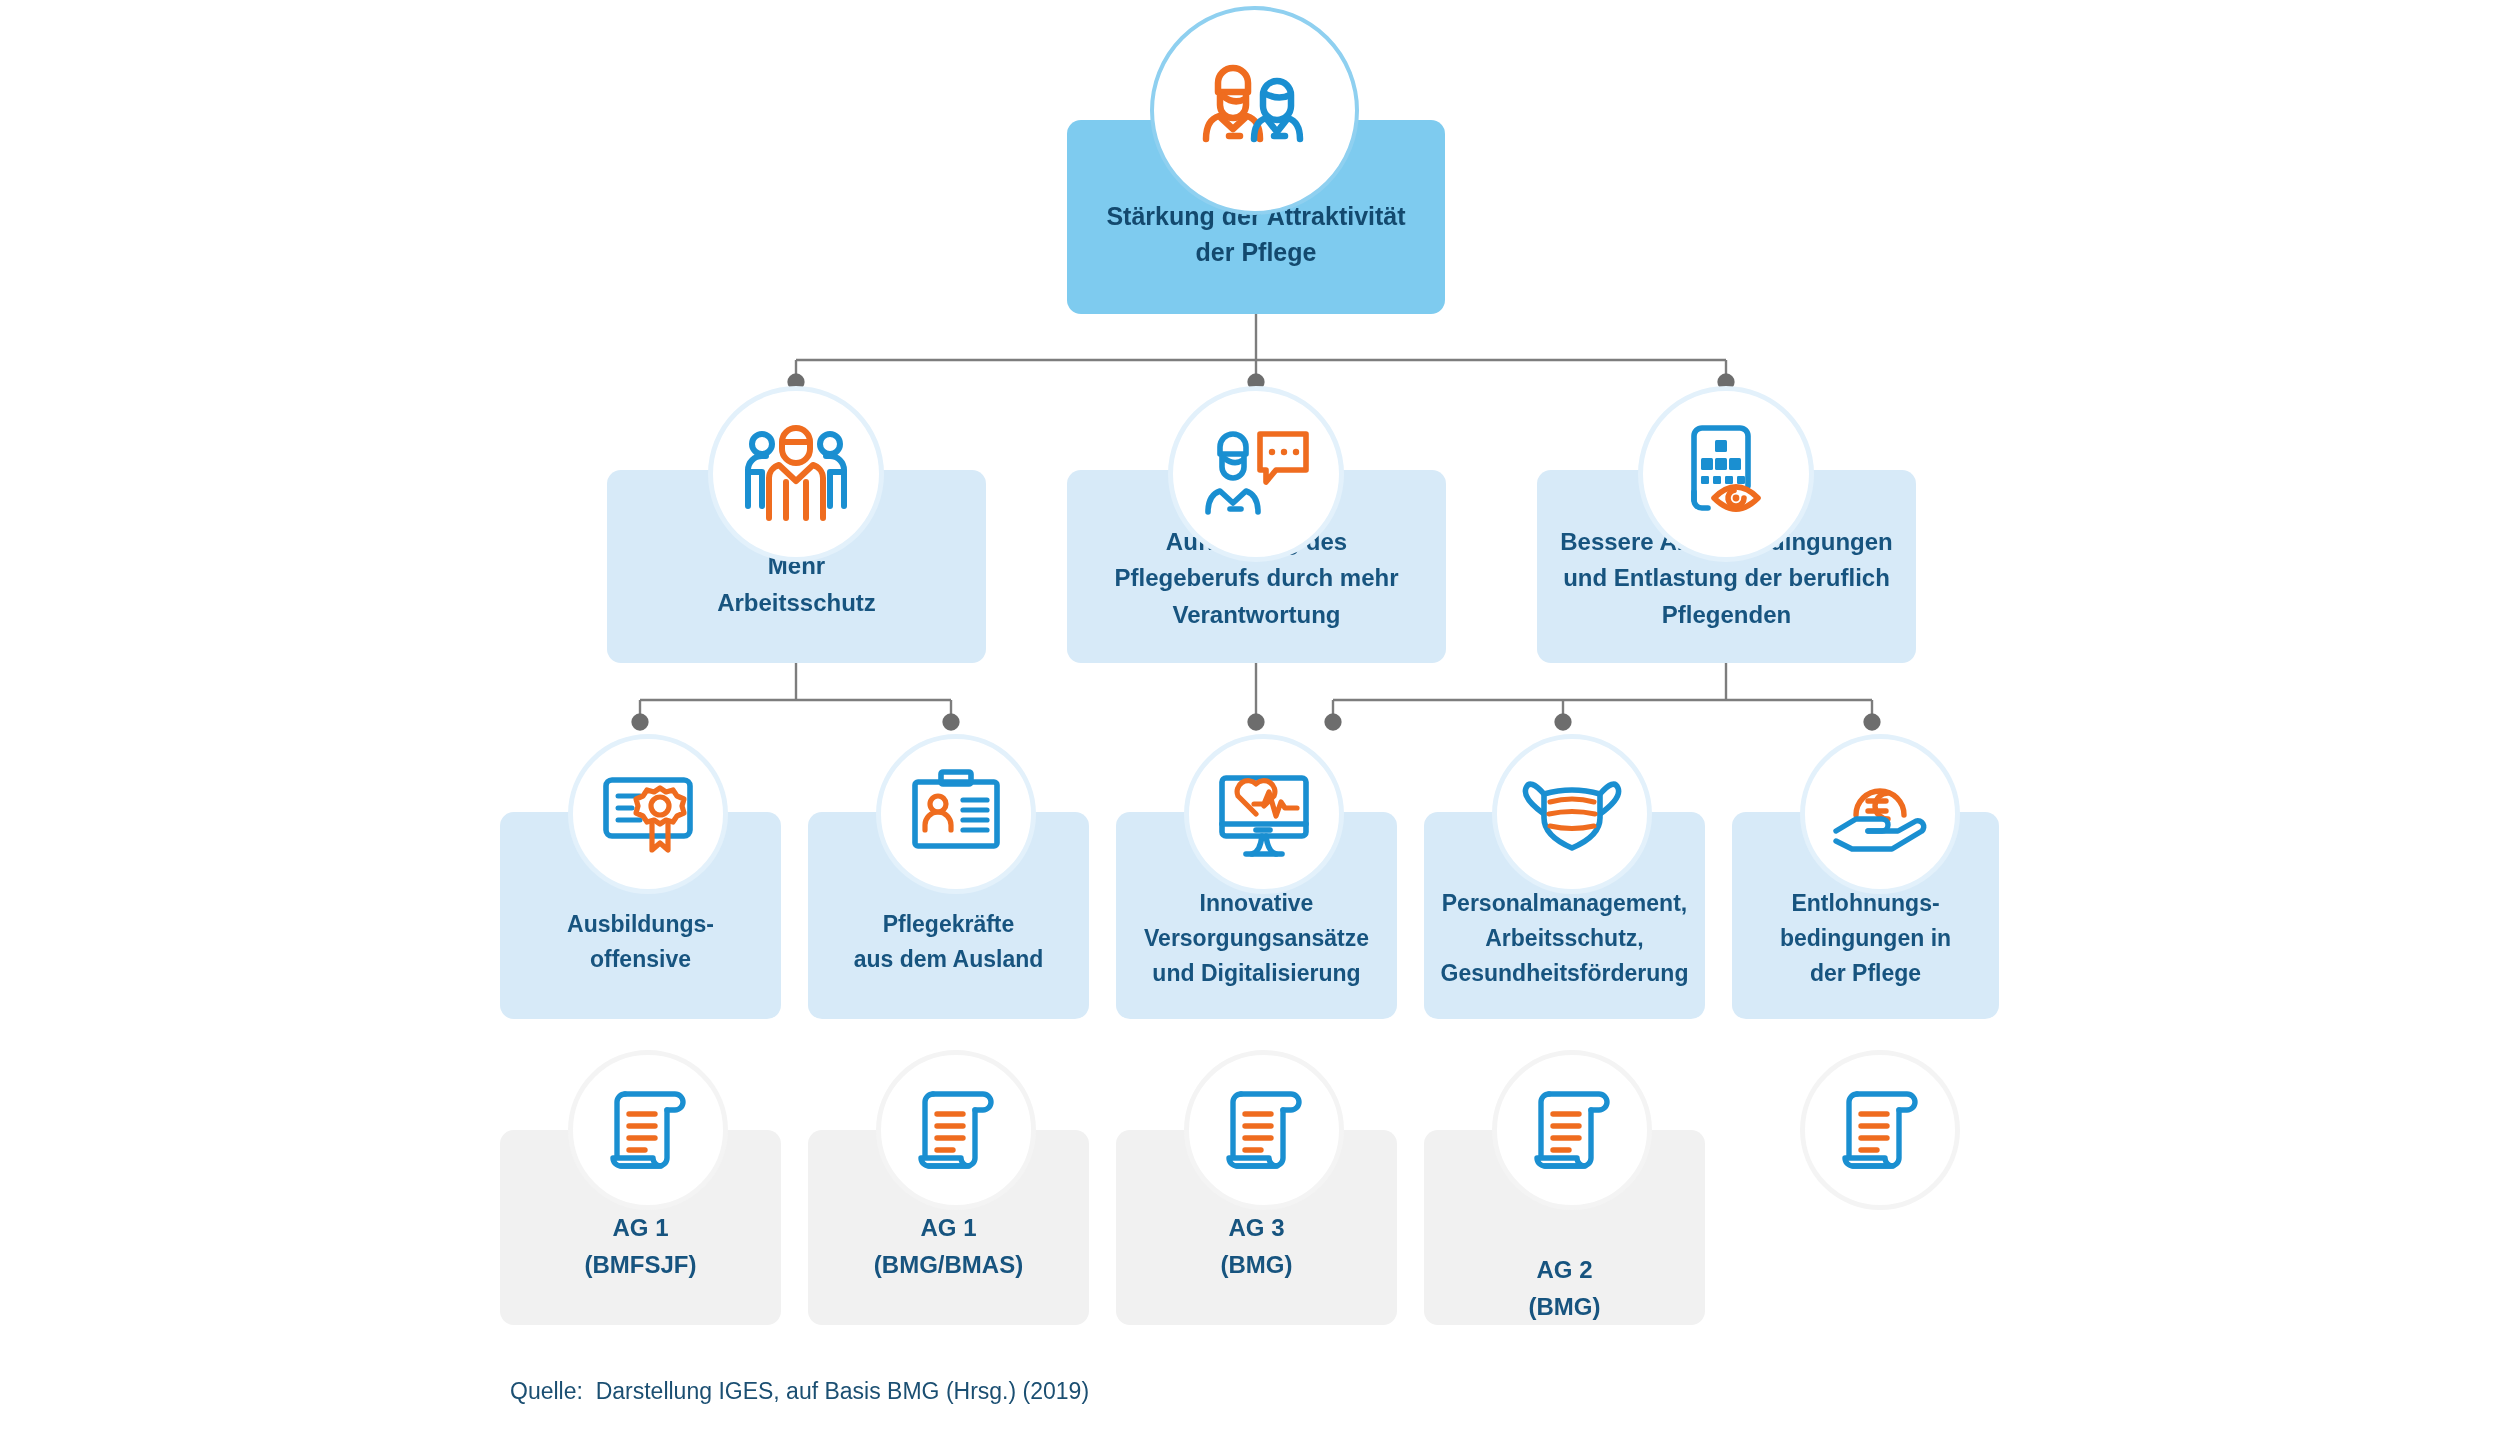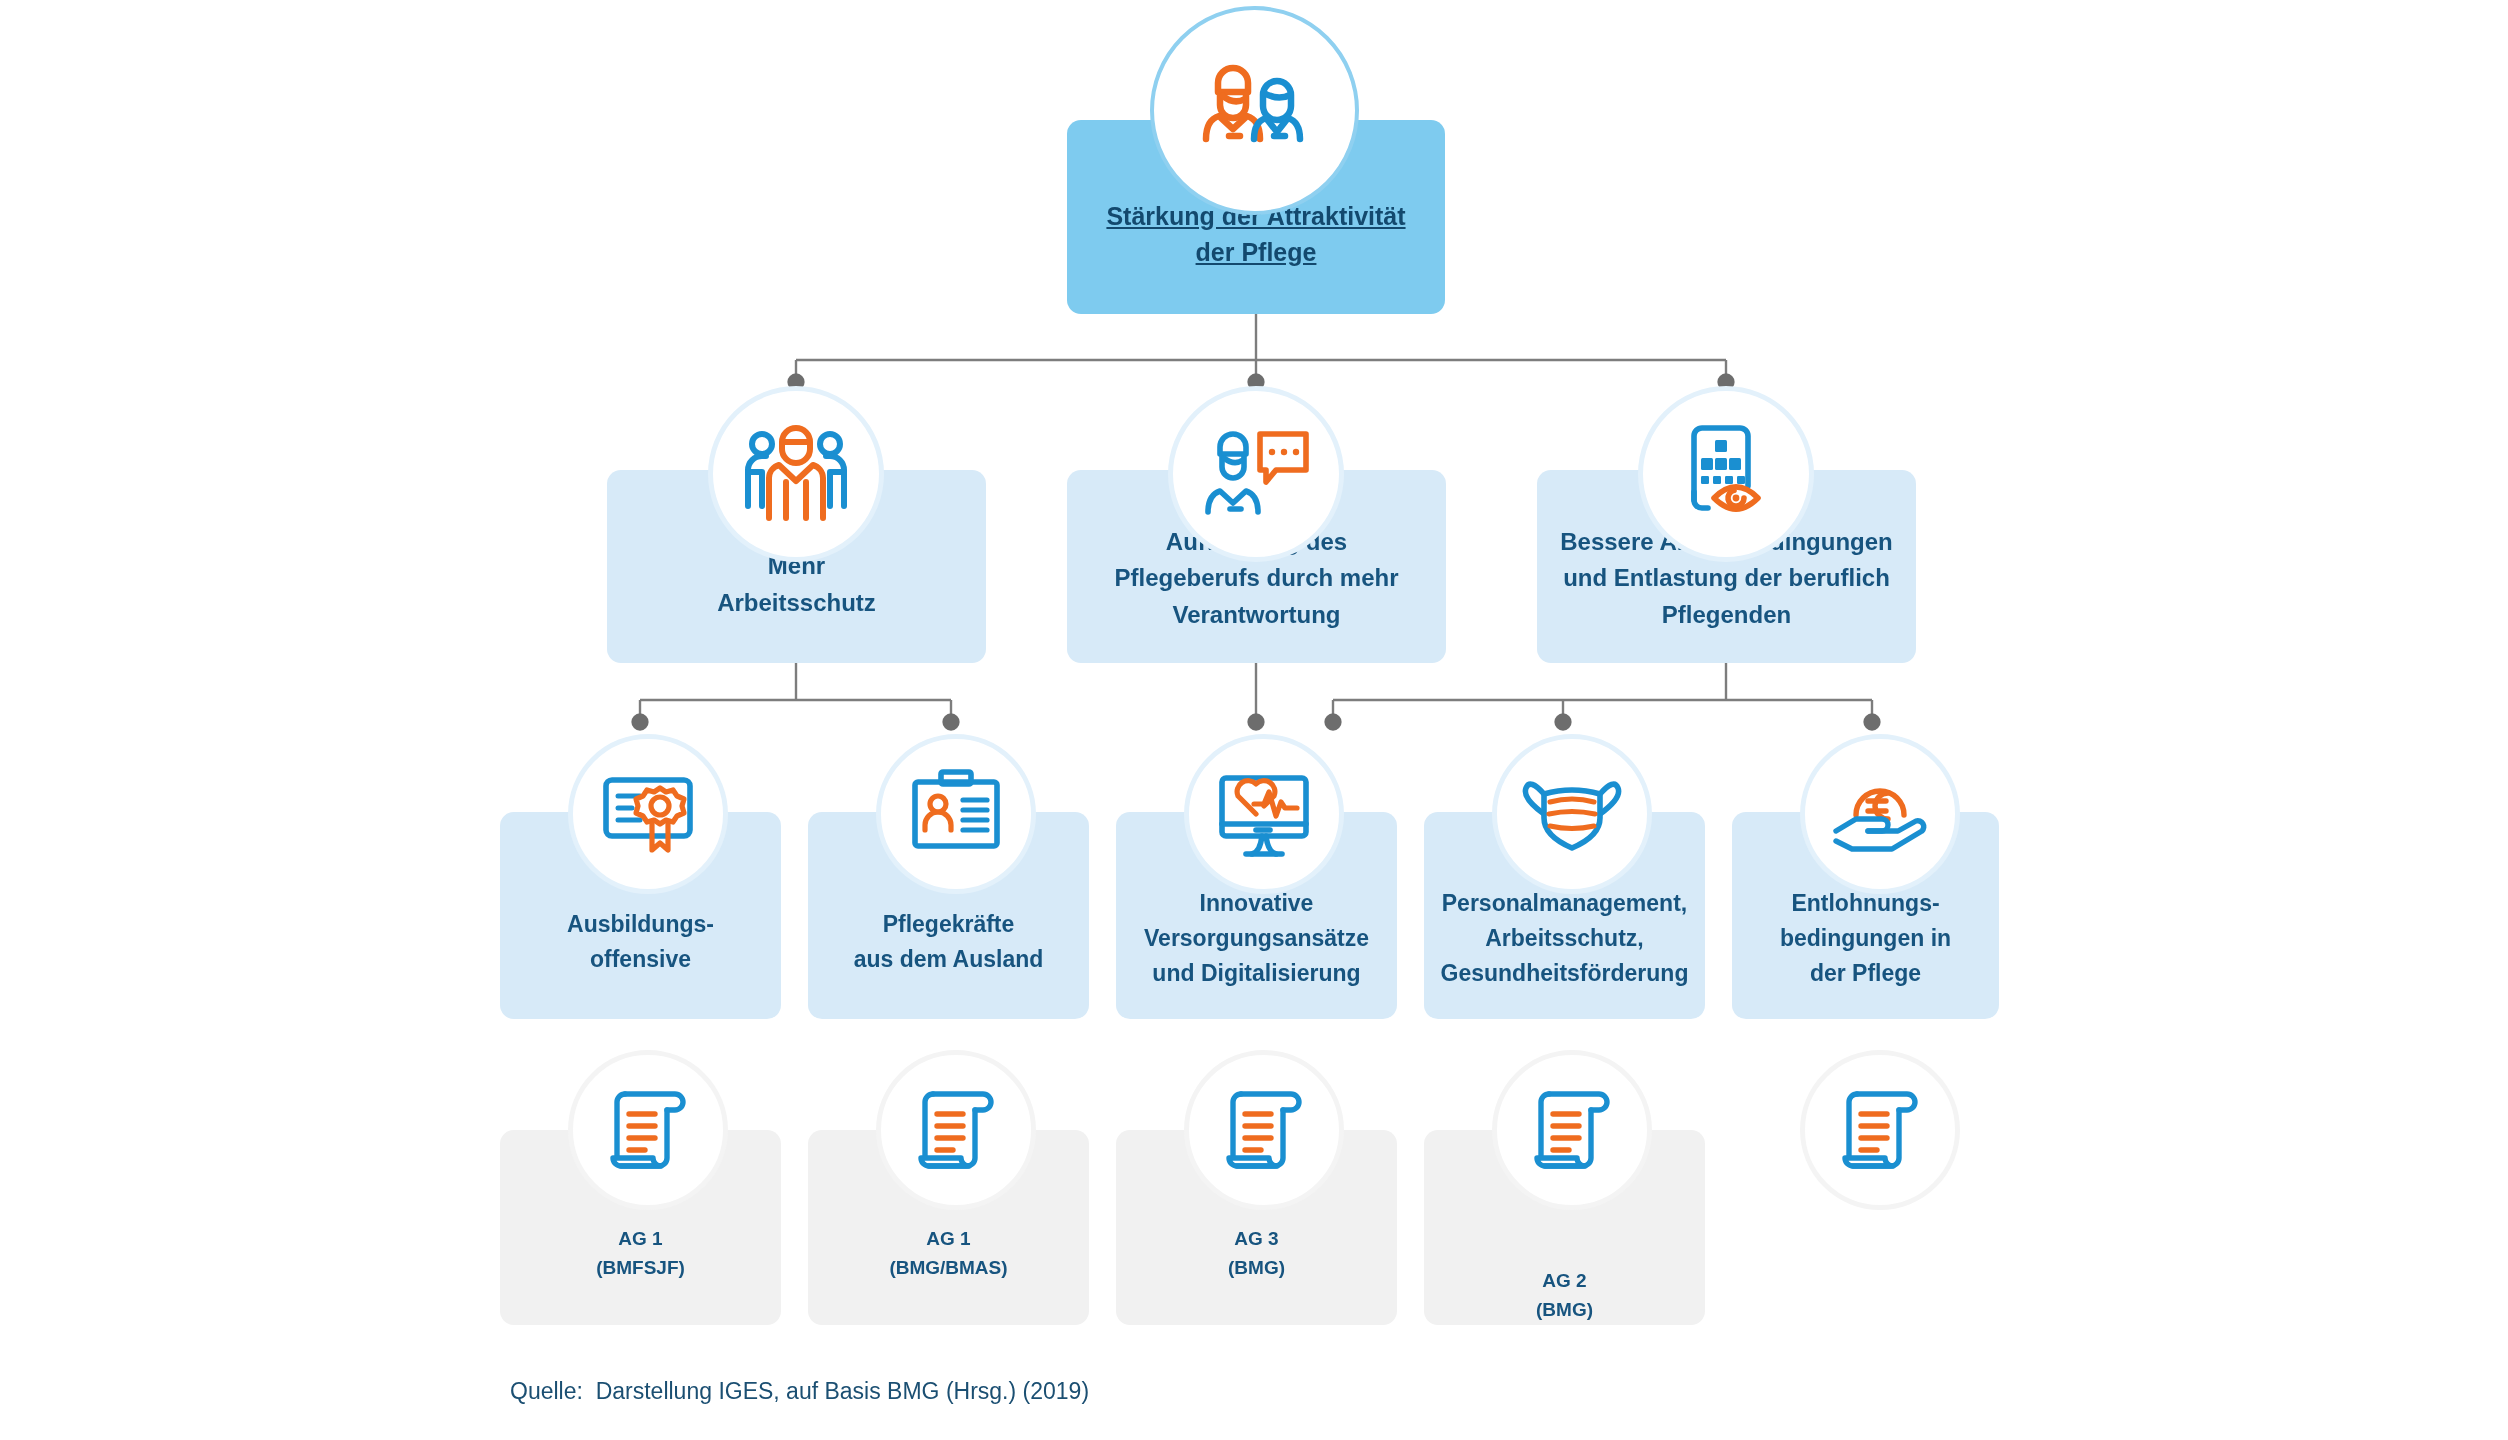--- a/index.html
+++ b/index.html
@@ -26,30 +26,30 @@
     color: #17547f;
     font-weight: bold;
   }
   .box .label {
     width: 100%;
     white-space: pre-line;
     color: #17547f;
   }
 
   .box.l1 { background: #7ecbef; }
-  .box.l1 .label { font-size: 25px; line-height: 1.45; color: #13496e; text-decoration: underline; }
+  .box.l1 .label { font-size: 25px; line-height: 1.45; color: #13496e; }
 
   .box.l2 { background: #d7eaf8; }
   .box.l2 .label { font-size: 24px; line-height: 1.52; color: #17547f; }
 
   .box.l3 { background: #d7eaf8; }
   .box.l3 .label { font-size: 23px; line-height: 1.52; color: #17547f; }
 
   .box.l4 { background: #f1f1f1; }
-  .box.l4 .label { font-size: 19px; line-height: 1.52; color: #17547f; }
+  .box.l4 .label { font-size: 24px; line-height: 1.52; color: #17547f; }
 
   
   .medallion {
     position: absolute;
     border-radius: 50%;
     background: #ffffff;
     display: flex;
     align-items: center;
     justify-content: center;
   }

